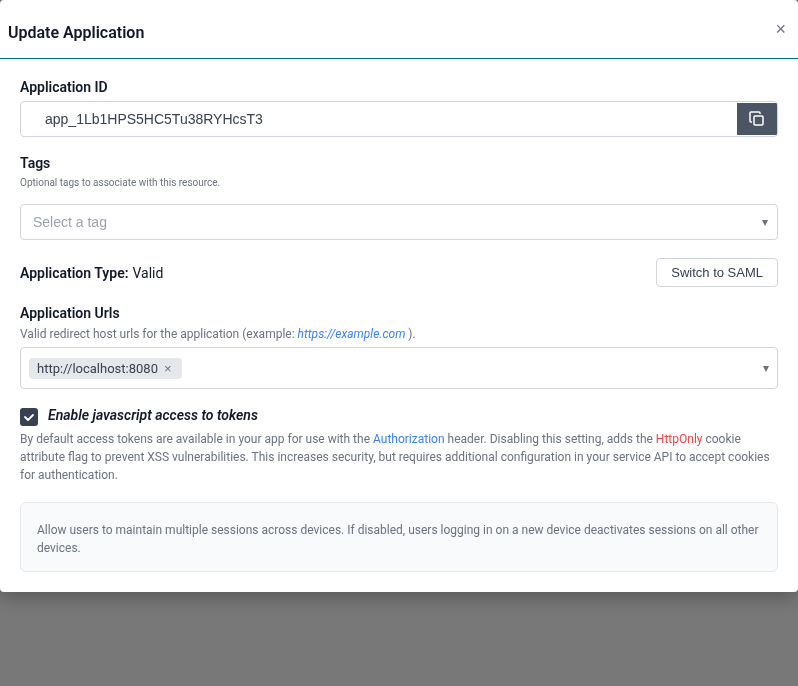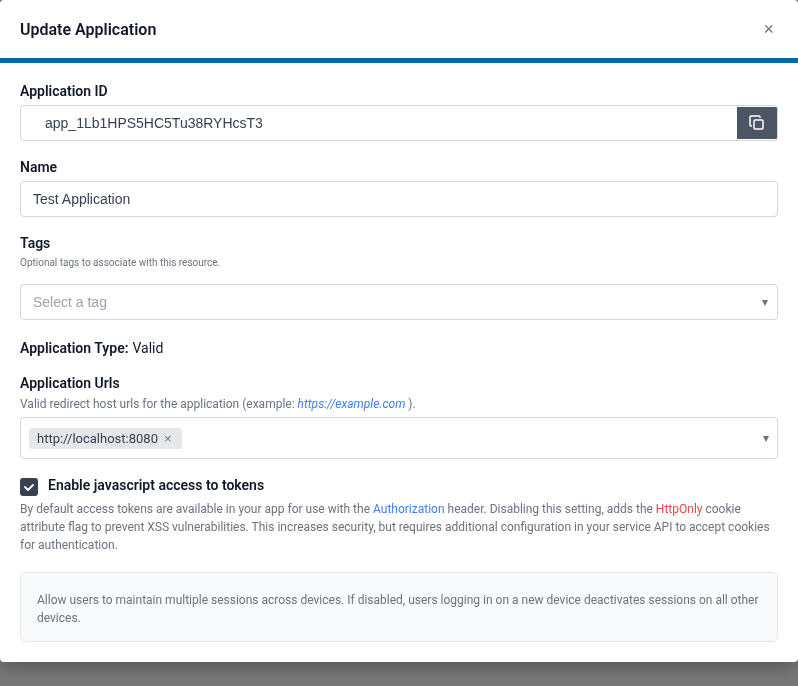--- a/index.html
+++ b/index.html
@@ -24,23 +24,23 @@
       width: 798px;
       max-height: 686px;
       overflow-y: auto;
       position: relative;
       border-radius: 4px;
       box-shadow: 0 4px 20px rgba(0,0,0,0.3);
     }
     .modal-header {
       display: flex;
       justify-content: space-between;
-      align-items: center;
-      padding: 16px 20px;
-      border-bottom: 5px solid #0369a1;
+      align-items: flex-end;
+      padding: 16px 8px;
+      border-bottom: 1px solid #0369a1;
     }
     .modal-title {
       font-size: 16px;
       font-weight: 600;
       color: #111827;
     }
     .close-btn {
       background: none;
       border: none;
       cursor: pointer;
@@ -218,20 +218,21 @@
       cursor: pointer;
     }
     .checkbox-custom svg {
       width: 12px;
       height: 12px;
     }
     .checkbox-label {
       font-size: 14px;
       font-weight: 600;
       color: #111827;
+      font-style: italic;
     }
     .checkbox-desc {
       font-size: 12px;
       color: #6b7280;
       margin-top: 4px;
       line-height: 1.5;
     }
     .checkbox-desc a {
       color: #3b82f6;
       text-decoration: none;
@@ -269,41 +270,38 @@
           <input type="text" readonly="" value="app_1Lb1HPS5HC5Tu38RYHcsT3" style="">
           <button class="copy-btn">
             <svg width="16" height="16" viewBox="0 0 16 16" fill="none" xmlns="http://www.w3.org/2000/svg">
               <rect x="5" y="5" width="9" height="9" rx="1" stroke="white" stroke-width="1.5" fill="none"></rect>
               <path d="M3 11H2a1 1 0 01-1-1V2a1 1 0 011-1h8a1 1 0 011 1v1" stroke="white" stroke-width="1.5" fill="none"></path>
             </svg>
           </button>
         </div>
       </div>
 
-      <div class="form-group">
-        <label class="form-label">Name</label>
-        <input type="text" class="text-input" value="Test Application" style="">
-      </div>
 
       <div class="form-group">
         <label class="form-label">Tags</label>
         <div class="form-sublabel">Optional tags to associate with this resource.</div>
         <div class="select-wrapper">
           <select class="select-field">
             <option value="Select a tag">Select a tag</option>
           </select>
           <span class="select-arrow">▾</span>
         </div>
       </div>
 
       <div class="app-type-row">
         <span>
           <span class="app-type-label">Application Type:</span>
           <span class="app-type-value">Valid</span>
         </span>
+        <button class="switch-btn">Switch to SAML</button>
       </div>
 
       <div class="form-group">
         <label class="form-label">Application Urls</label>
         <div class="urls-sublabel">
           <span>Valid redirect host urls for the application (example:</span>
           <a href="#">https://example.com</a>
           <span>).</span>
         </div>
         <div class="url-input-wrapper">

